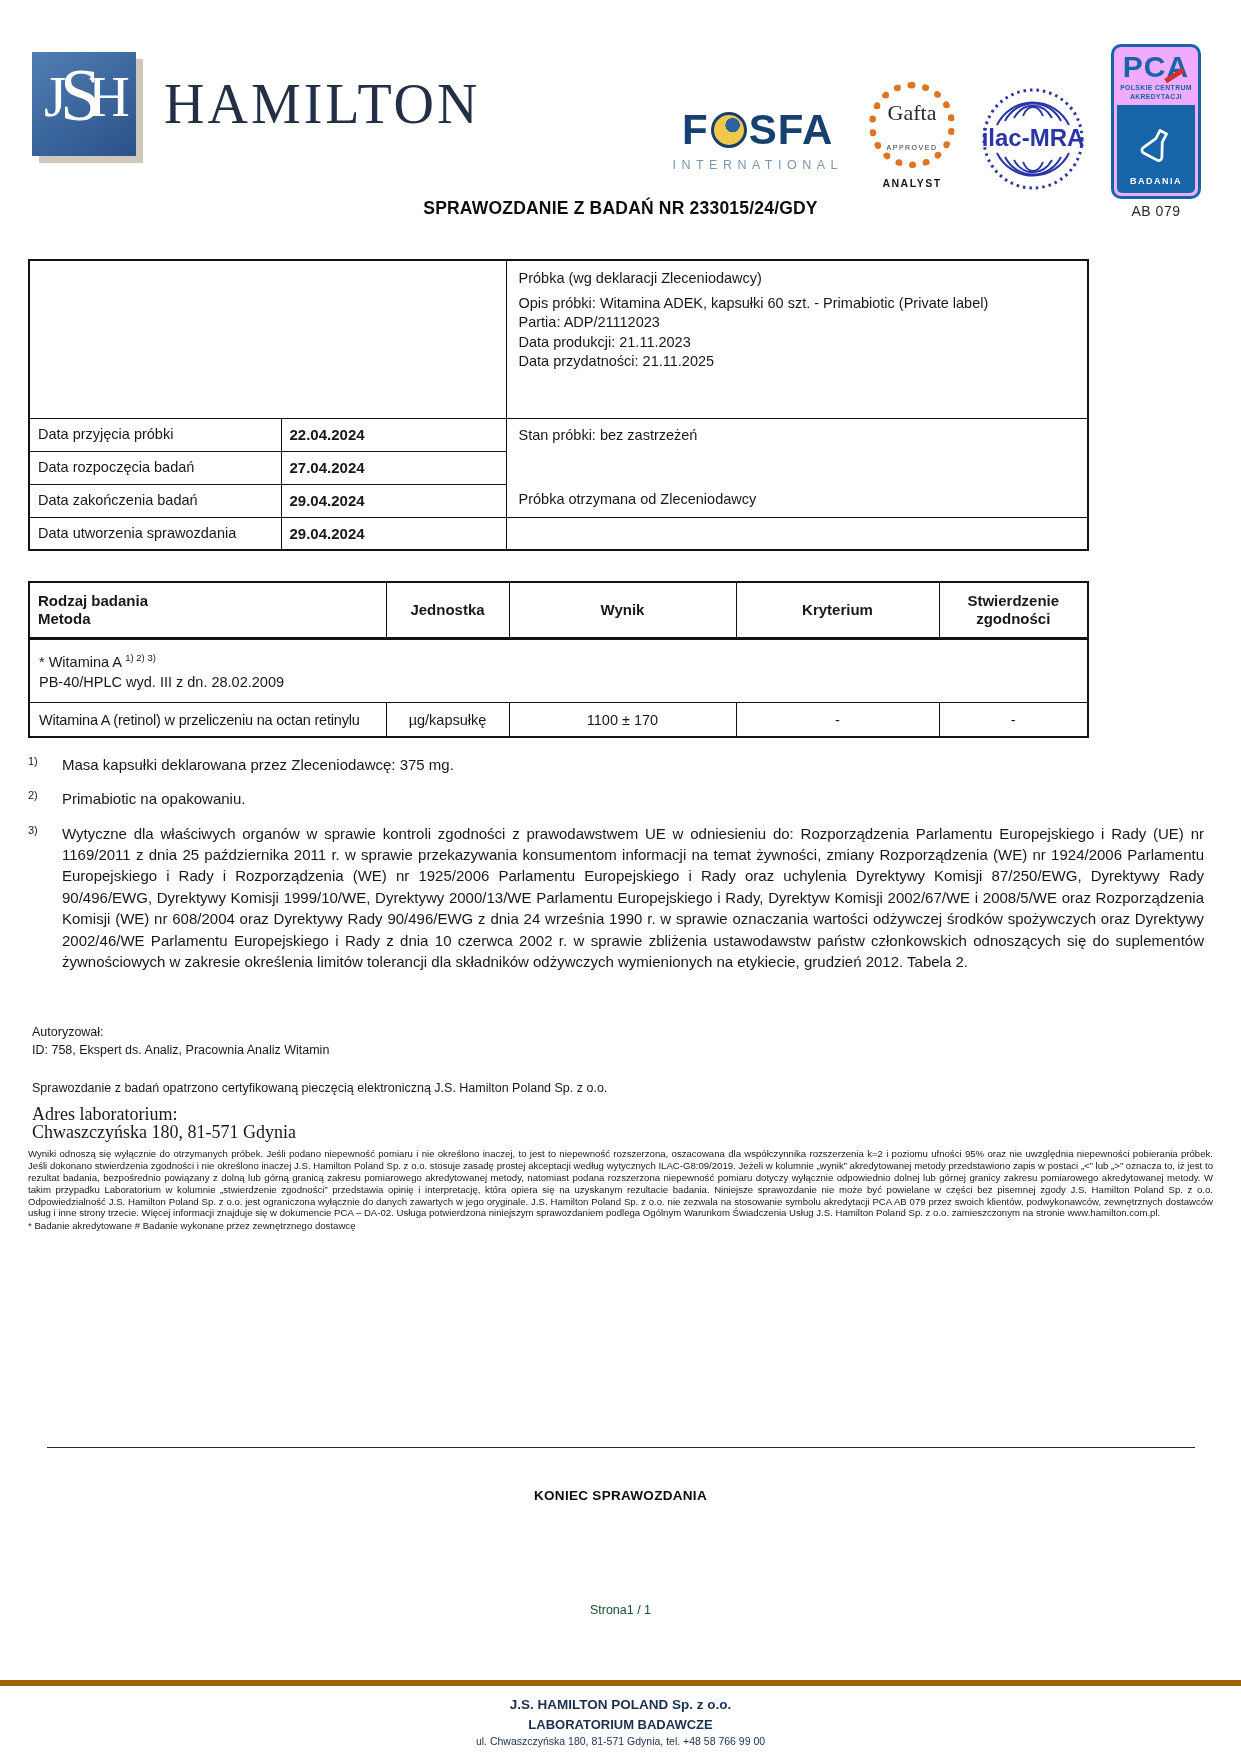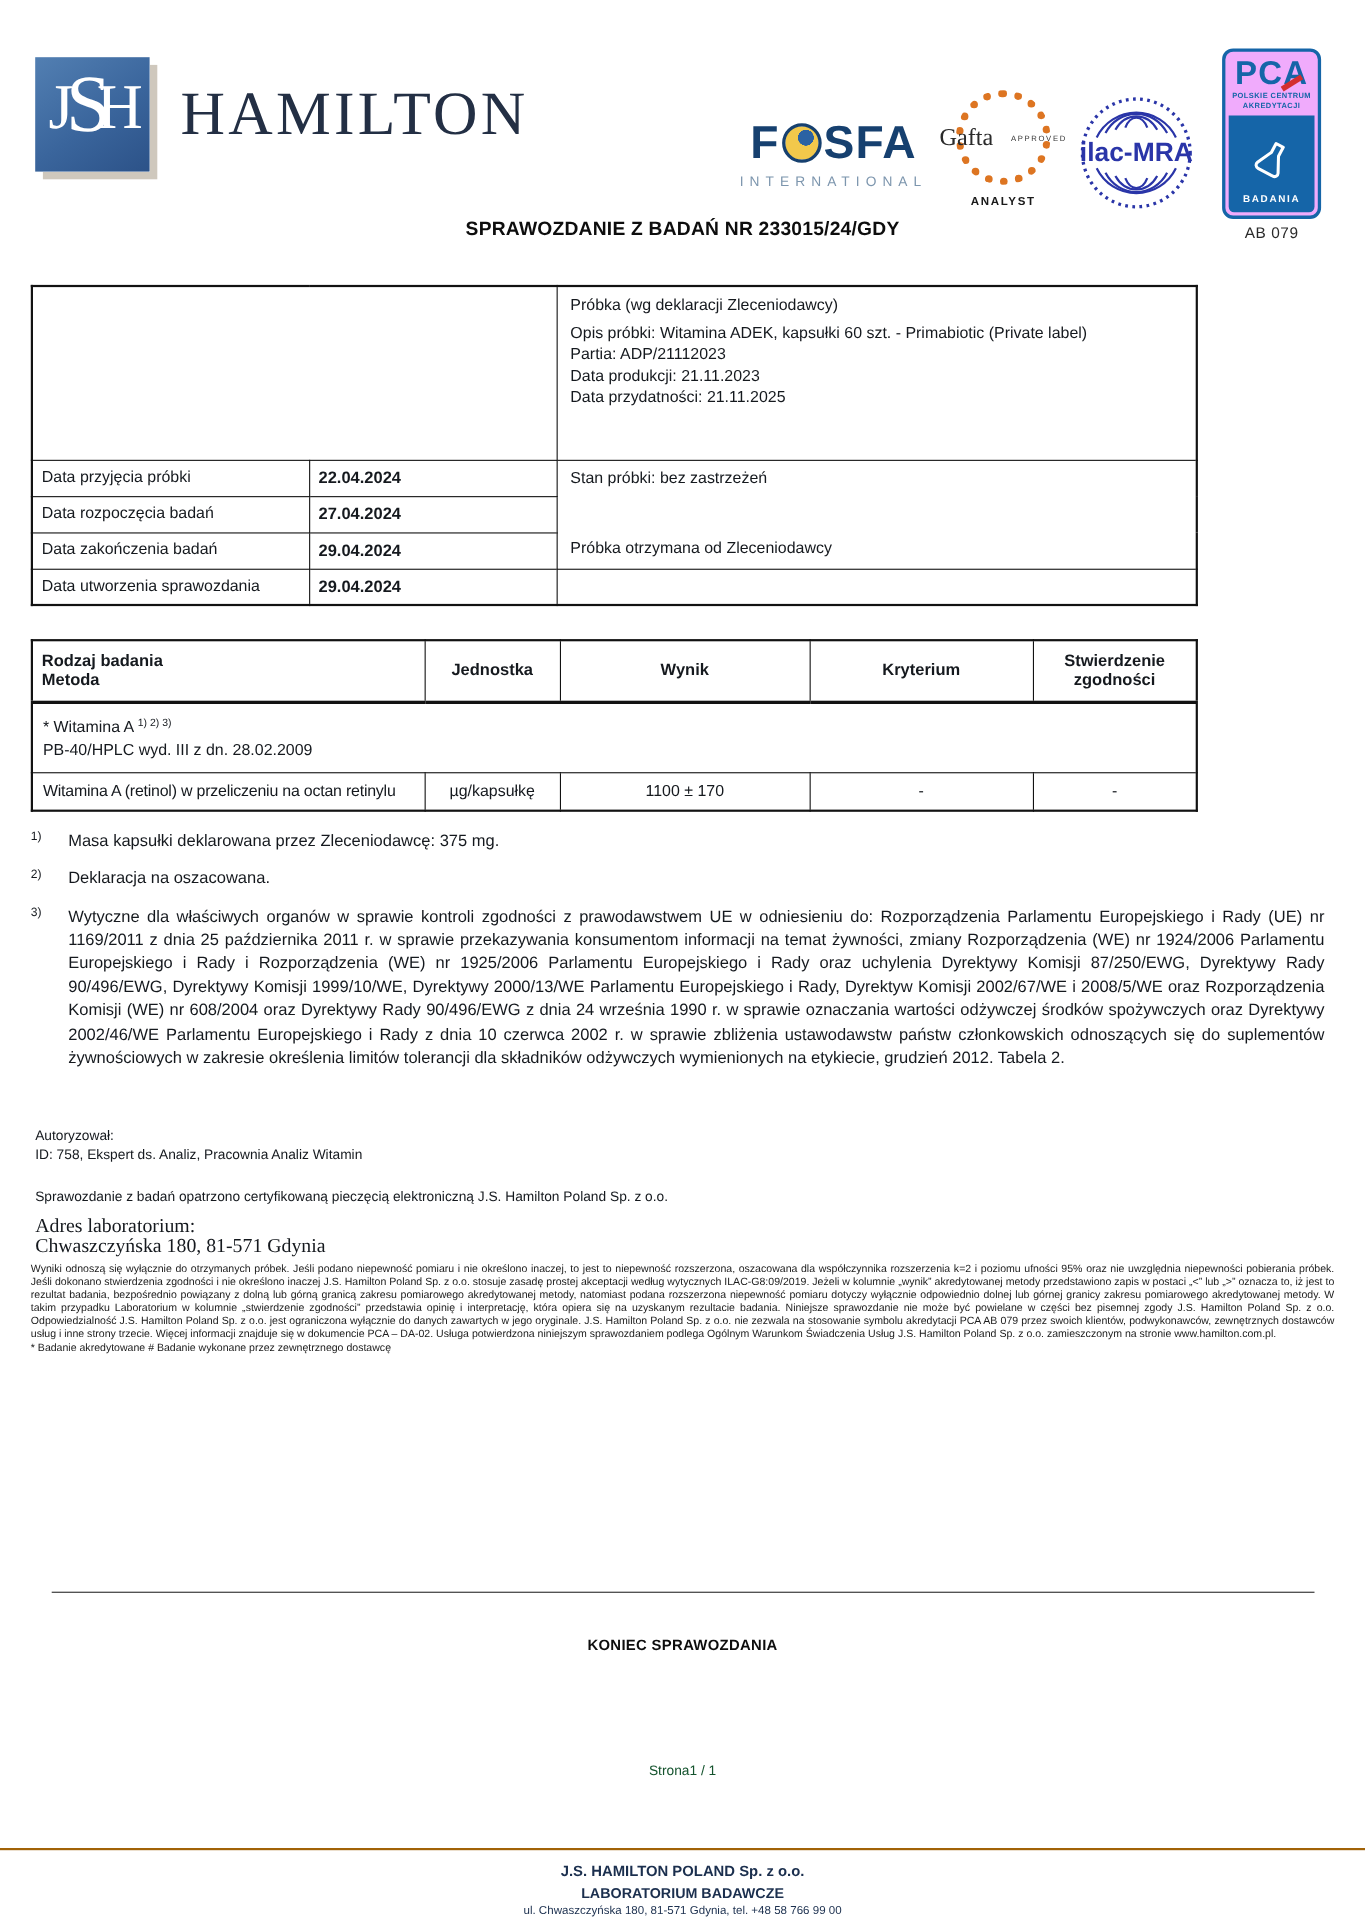--- a/index.html
+++ b/index.html
@@ -19,21 +19,21 @@
 
   .cert-logos { display:flex; align-items:center; gap:26px; margin-top:24px; }
 
   .fosfa { text-align:center; }
   .fosfa-word { display:flex; align-items:center; justify-content:center; font-size:42px; font-weight:bold; color:#16406F; letter-spacing:1px; }
   .globe { display:inline-block; width:36px; height:36px; border-radius:50%; border:3px solid #16406F; margin:0 2px;
            background:radial-gradient(circle at 62% 34%, #2b62a3 0 26%, #F2C84B 27%); }
   .fosfa-intl { margin-top:4px; font-size:12.5px; letter-spacing:5.5px; color:#7d96ae; }
 
   .gafta { text-align:center; margin-top:-6px; }
-  .gafta-circle { width:86px; height:86px; border-radius:50%; border:7px dotted #DD7522; display:flex; flex-direction:row; align-items:center; justify-content:center;gap:16px; }
+  .gafta-circle { width:86px; height:86px; border-radius:50%; border:7px dotted #DD7522; display:flex; flex-direction:column; align-items:center; justify-content:center;gap:16px; }
   .gafta-name { font-family:"Liberation Serif","DejaVu Serif",serif; font-size:22px; color:#2a2a2a; }
   .gafta-approved { font-size:7px; letter-spacing:1.5px; color:#333; margin-top:2px; }
   .gafta-analyst { margin-top:9px; font-size:10.5px; font-weight:bold; letter-spacing:1.5px; color:#1a1a1a; }
 
   .ilac svg { display:block; }
 
   .pca-wrap { text-align:center; margin-top:-14px; }
   .pca-badge { width:90px; border:3px solid #1565A8; border-radius:10px; background:#f0abfc; padding:5px 3px 3px; }
   .pca-word { font-size:30px; font-weight:bold; letter-spacing:1px; color:#1565A8; line-height:1; }
   .pca-a { position:relative; display:inline-block; }
@@ -83,21 +83,21 @@
   .addr-block { margin:11px 0 0 32px; font-size:18px; line-height:17.5px;font-family:Liberation Serif, serif; }
 
   
   .fine-print { margin:7px 0 0 28px; width:1185px; font-size:9.6px; line-height:11.8px; text-align:justify; color:#1a1a1a; }
   .accred-note { margin:1px 0 0 28px; font-size:9.6px; color:#1a1a1a; }
 
   
   .end-rule { position:absolute; top:1447px; left:47px; width:1148px; border-top:1.5px solid #2a2a2a; }
   .koniec { position:absolute; top:1488px; left:0; width:100%; text-align:center; font-size:13.5px; font-weight:bold; letter-spacing:0.3px; color:#0d0d0d; }
   .strona { position:absolute; top:1603px; left:0; width:100%; text-align:center; font-size:12.5px; color:#14532d; }
-  .footer { position:absolute; top:1680px; left:0; width:100%; border-top:2px solid #a16207; text-align:center; color:#1b2f4e; padding-top:9px; }
+  .footer { position:absolute; top:1680px; left:0; width:100%; border-top:6px solid #a16207; text-align:center; color:#1b2f4e; padding-top:9px; }
   .footer-company { font-size:13.5px; font-weight:bold; line-height:20px; }
   .footer-lab { font-size:13px; font-weight:bold; line-height:19px; }
   .footer-addr { font-size:10.5px; line-height:15px; }
 </style>
 </head>
 <body>
 
 <div class="page">
 
   <div class="logo-row">
@@ -244,21 +244,21 @@
     </tbody>
   </table>
 
   <div class="footnotes">
     <div class="footnote">
       <span class="fn-marker">1)</span>
       <div class="fn-text">Masa kapsułki deklarowana przez Zleceniodawcę: 375 mg.</div>
     </div>
     <div class="footnote">
       <span class="fn-marker">2)</span>
-      <div class="fn-text">Deklaracja na oszacowana.</div>
+      <div class="fn-text">Primabiotic na opakowaniu.</div>
     </div>
     <div class="footnote">
       <span class="fn-marker">3)</span>
       <div class="fn-text">Wytyczne dla właściwych organów w sprawie kontroli zgodności z prawodawstwem UE w odniesieniu do: Rozporządzenia Parlamentu Europejskiego i Rady (UE) nr 1169/2011 z dnia 25 października 2011 r. w sprawie przekazywania konsumentom informacji na temat żywności, zmiany Rozporządzenia (WE) nr 1924/2006 Parlamentu Europejskiego i Rady i Rozporządzenia (WE) nr 1925/2006 Parlamentu Europejskiego i Rady oraz uchylenia Dyrektywy Komisji 87/250/EWG, Dyrektywy Rady 90/496/EWG, Dyrektywy Komisji 1999/10/WE, Dyrektywy 2000/13/WE Parlamentu Europejskiego i Rady, Dyrektyw Komisji 2002/67/WE i 2008/5/WE oraz Rozporządzenia Komisji (WE) nr 608/2004 oraz Dyrektywy Rady 90/496/EWG z dnia 24 września 1990 r. w sprawie oznaczania wartości odżywczej środków spożywczych oraz Dyrektywy 2002/46/WE Parlamentu Europejskiego i Rady z dnia 10 czerwca 2002 r. w sprawie zbliżenia ustawodawstw państw członkowskich odnoszących się do suplementów żywnościowych w zakresie określenia limitów tolerancji dla składników odżywczych wymienionych na etykiecie, grudzień 2012. Tabela 2.</div>
     </div>
   </div>
 
   <div class="auth-block">
     <div>Autoryzował:</div>
     <div>ID: 758, Ekspert ds. Analiz, Pracownia Analiz Witamin</div>

